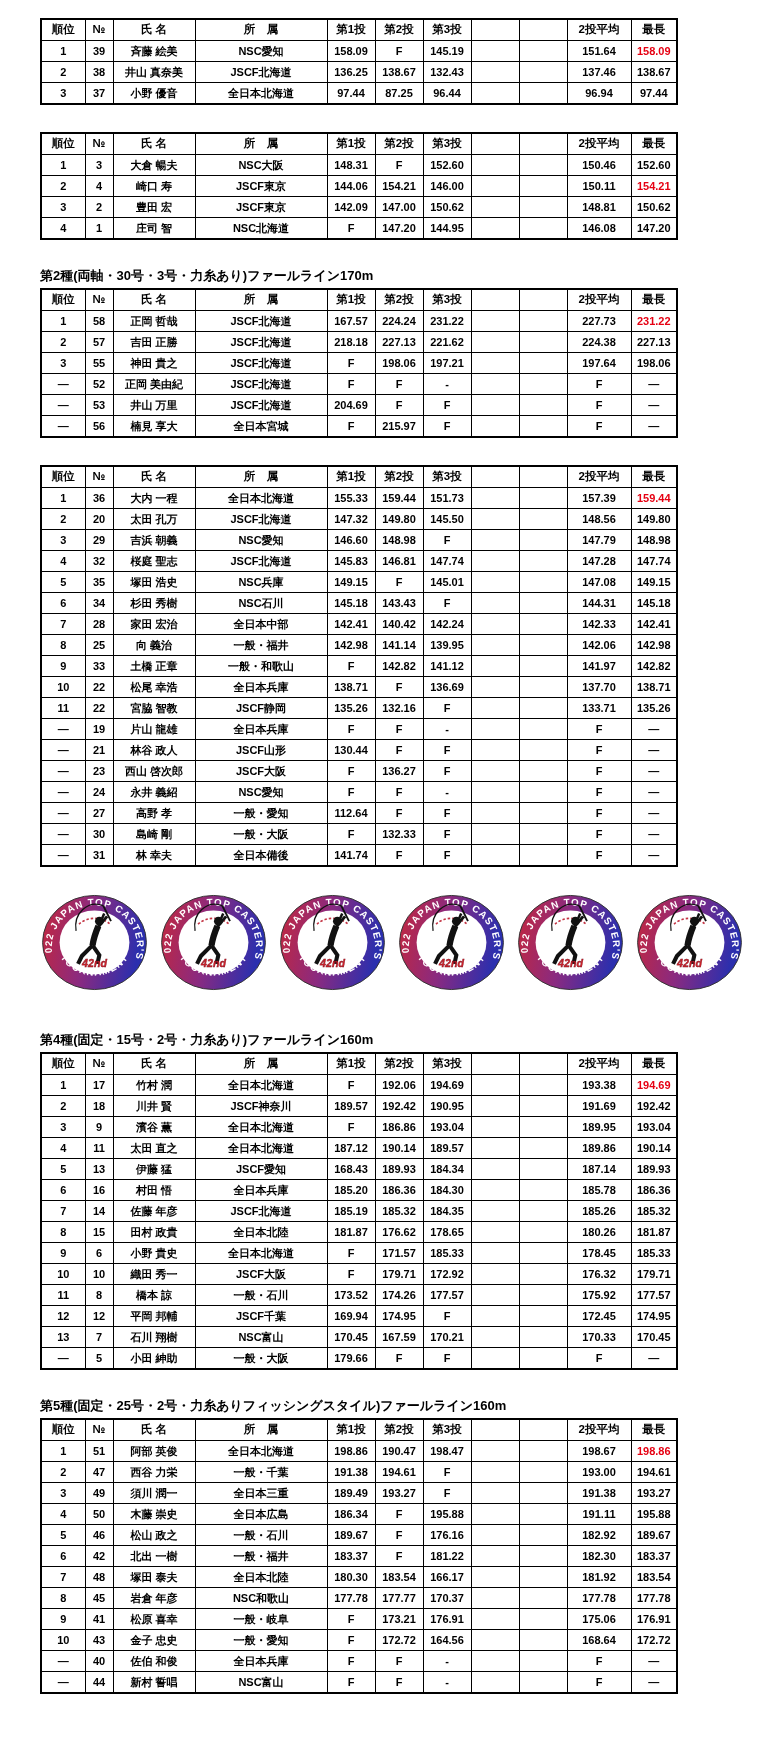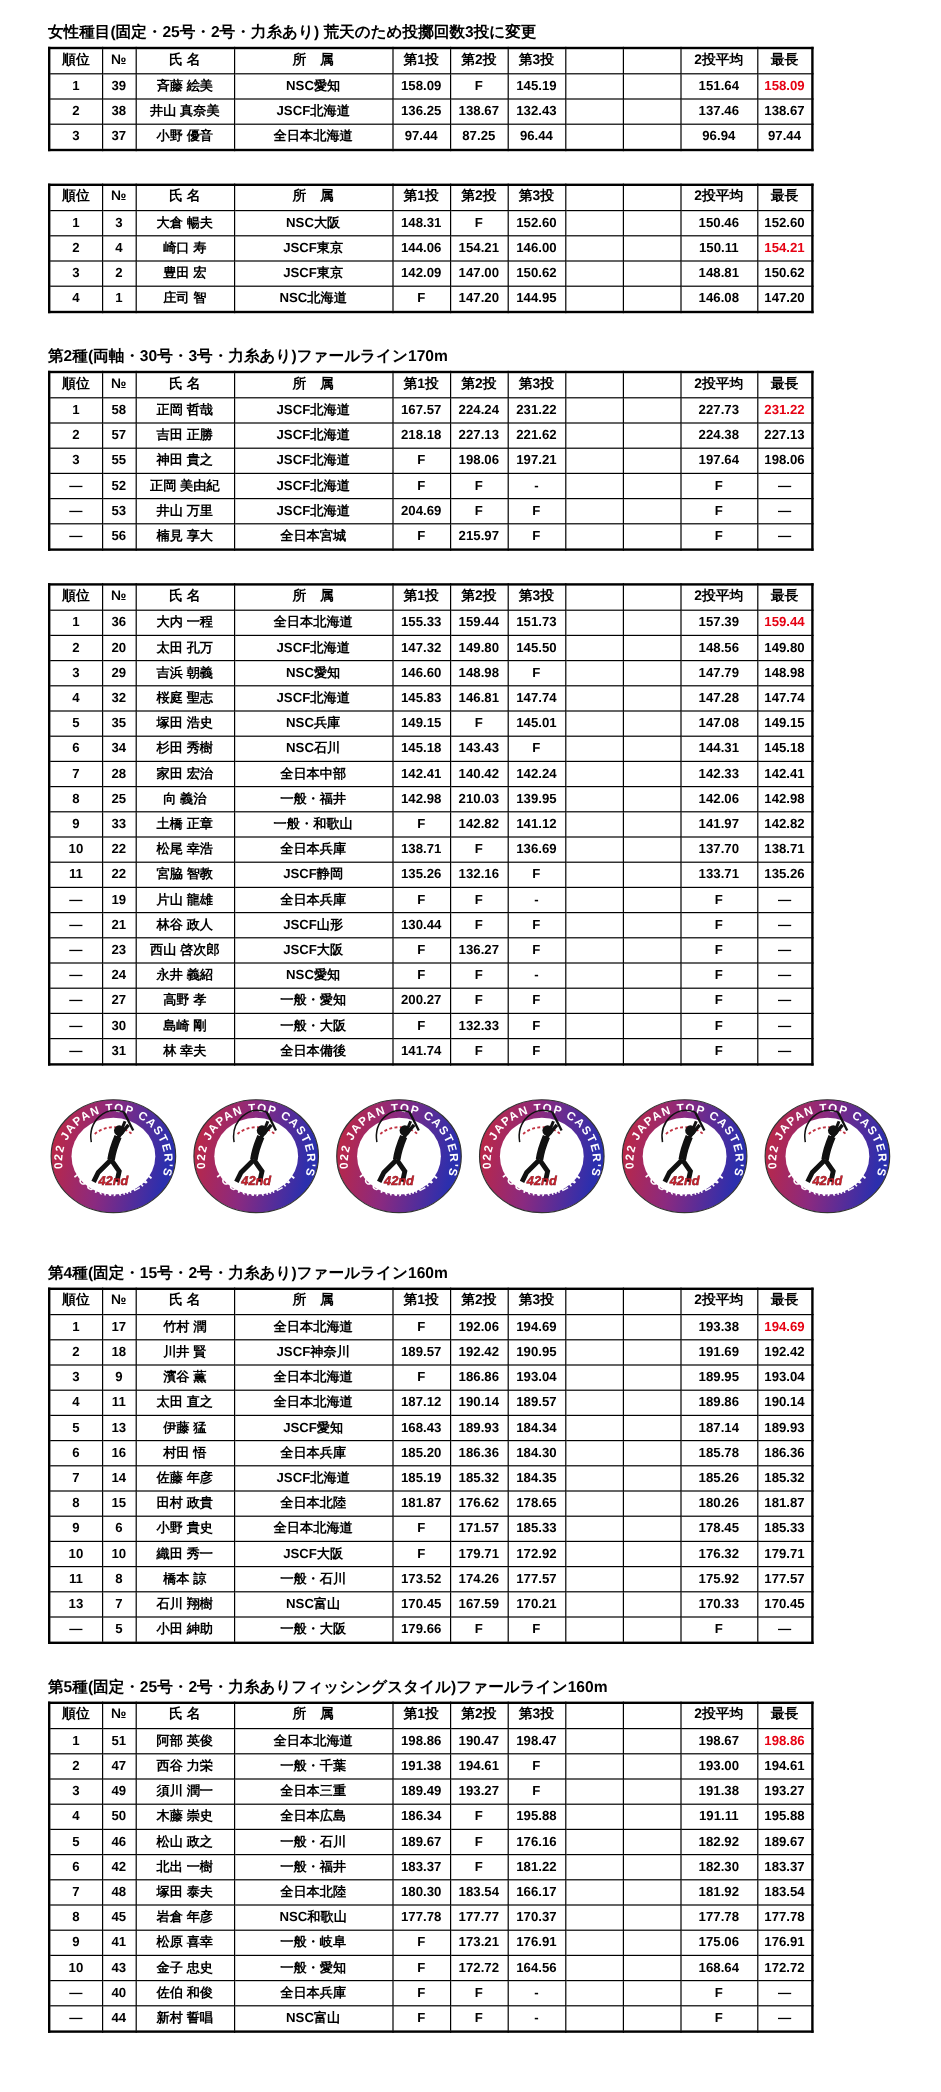--- a/index.html
+++ b/index.html
@@ -31,21 +31,20 @@
   }
   .badge{flex:0 0 auto;}
   .badge-arc{font-size:10px;font-weight:bold;letter-spacing:1.2px;fill:#ffffff;}
   .badge-42{font-size:11px;font-weight:bold;font-style:italic;}
 </style>
 </head>
 <body>
 
 <div id="doc">
     <div class="section">
-      <div class="table-title">女性種目(固定・25号・2号・力糸あり) 荒天のため投擲回数3投に変更</div>
       <table class="results">
         <colgroup>
           <col style="width: 44px;">
           <col style="width: 28px;">
           <col style="width: 82px;">
           <col style="width: 132px;">
           <col style="width: 48px;">
           <col style="width: 48px;">
           <col style="width: 48px;">
           <col style="width: 48px;">
@@ -431,21 +430,21 @@
             <td></td>
             <td>142.33</td>
             <td>142.41</td>
           </tr>
           <tr>
             <td>8</td>
             <td>25</td>
             <td class="cell-name">向 義治</td>
             <td class="cell-club">一般・福井</td>
             <td>142.98</td>
-            <td>210.03</td>
+            <td>141.14</td>
             <td>139.95</td>
             <td></td>
             <td></td>
             <td>142.06</td>
             <td>142.98</td>
           </tr>
           <tr>
             <td>9</td>
             <td>33</td>
             <td class="cell-name">土橋 正章</td>
@@ -534,21 +533,21 @@
             <td></td>
             <td></td>
             <td>F</td>
             <td>—</td>
           </tr>
           <tr>
             <td>—</td>
             <td>27</td>
             <td class="cell-name">高野 孝</td>
             <td class="cell-club">一般・愛知</td>
-            <td>200.27</td>
+            <td>112.64</td>
             <td>F</td>
             <td>F</td>
             <td></td>
             <td></td>
             <td>F</td>
             <td>—</td>
           </tr>
           <tr>
             <td>—</td>
             <td>30</td>
@@ -911,20 +910,33 @@
             <td class="cell-club">一般・石川</td>
             <td>173.52</td>
             <td>174.26</td>
             <td>177.57</td>
             <td></td>
             <td></td>
             <td>175.92</td>
             <td>177.57</td>
           </tr>
           <tr>
+            <td>12</td>
+            <td>12</td>
+            <td class="cell-name">平岡 邦輔</td>
+            <td class="cell-club">JSCF千葉</td>
+            <td>169.94</td>
+            <td>174.95</td>
+            <td>F</td>
+            <td></td>
+            <td></td>
+            <td>172.45</td>
+            <td>174.95</td>
+          </tr>
+          <tr>
             <td>13</td>
             <td>7</td>
             <td class="cell-name">石川 翔樹</td>
             <td class="cell-club">NSC富山</td>
             <td>170.45</td>
             <td>167.59</td>
             <td>170.21</td>
             <td></td>
             <td></td>
             <td>170.33</td>

